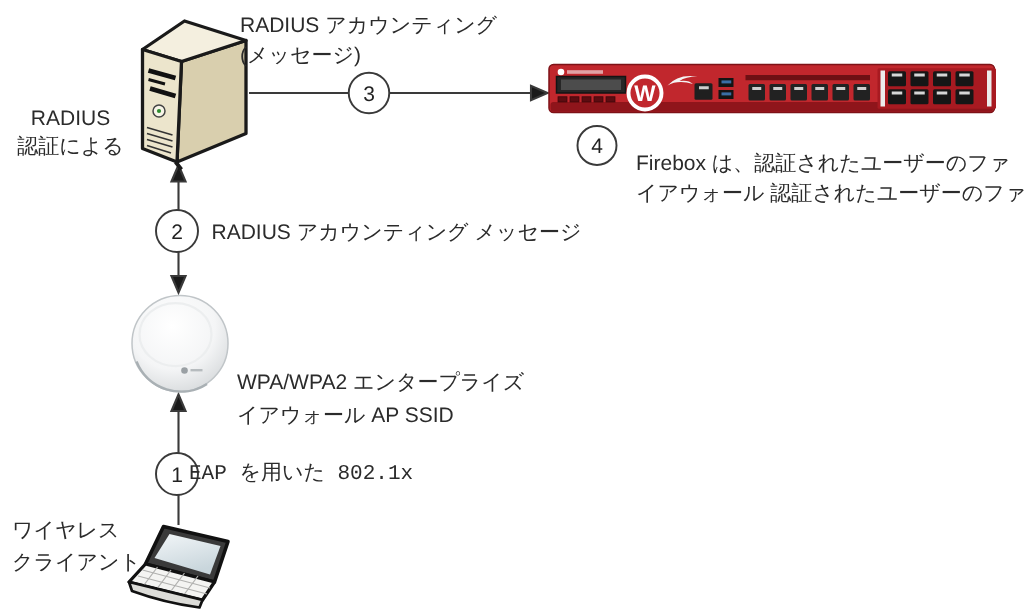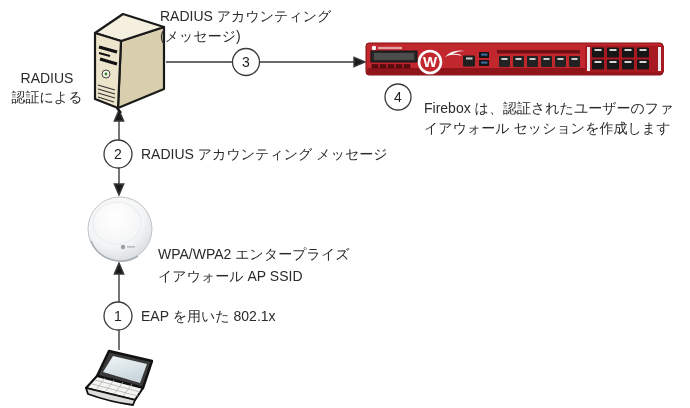--- a/index.html
+++ b/index.html
@@ -8,21 +8,21 @@
     font-family:"Liberation Sans","DejaVu Sans",sans-serif;
     color:#2b2b2b; overflow:hidden;
   }
   svg.scene { position:absolute; left:0; top:0; }
   .label { position:absolute; font-size:14px; line-height:20px; white-space:nowrap; }
   .label span { display:block; }
   .lbl-server  { left:5px;   top:38px;  width:84px; text-align:center; line-height:19px;margin-top:31px; }
   .lbl-step3   { left:160px; top:6px;   width:182px; text-align:left; }
   .lbl-step2   { left:141px; top:144px; }
   .lbl-ap      { left:158px; top:203px; line-height:22px;margin-top:40px; }
-  .lbl-step1   { left:141px; top:306px; }
+  .lbl-step1   { left:126px; top:306px;font-family:Liberation Mono, monospace; }
   .lbl-client  { left:8px;   top:343px; line-height:21px; }
   .lbl-step4   { left:424px; top:86px;  line-height:20px;margin-top:12px; }
 </style>
 </head>
 <body>
 
 <div class="canvas">
 
   <svg class="scene" width="690" height="408" viewBox="0 0 690 408">
     <defs>
@@ -198,19 +198,23 @@
 
   <div class="label lbl-step2">RADIUS アカウンティング メッセージ</div>
 
   <div class="label lbl-ap">
     <span>WPA/WPA2 エンタープライズ</span>
     <span>イアウォール AP SSID</span>
   </div>
 
   <div class="label lbl-step1">EAP を用いた 802.1x</div>
 
+  <div class="label lbl-client">
+    <span>ワイヤレス</span>
+    <span>クライアント</span>
+  </div>
 
   <div class="label lbl-step4">
     <span>Firebox は、認証されたユーザーのファ</span>
-    <span>イアウォール セッションを作成します</span>
+    <span>イアウォール 認証されたユーザーのファ</span>
   </div>
 
 </div>
 
 </body></html>

